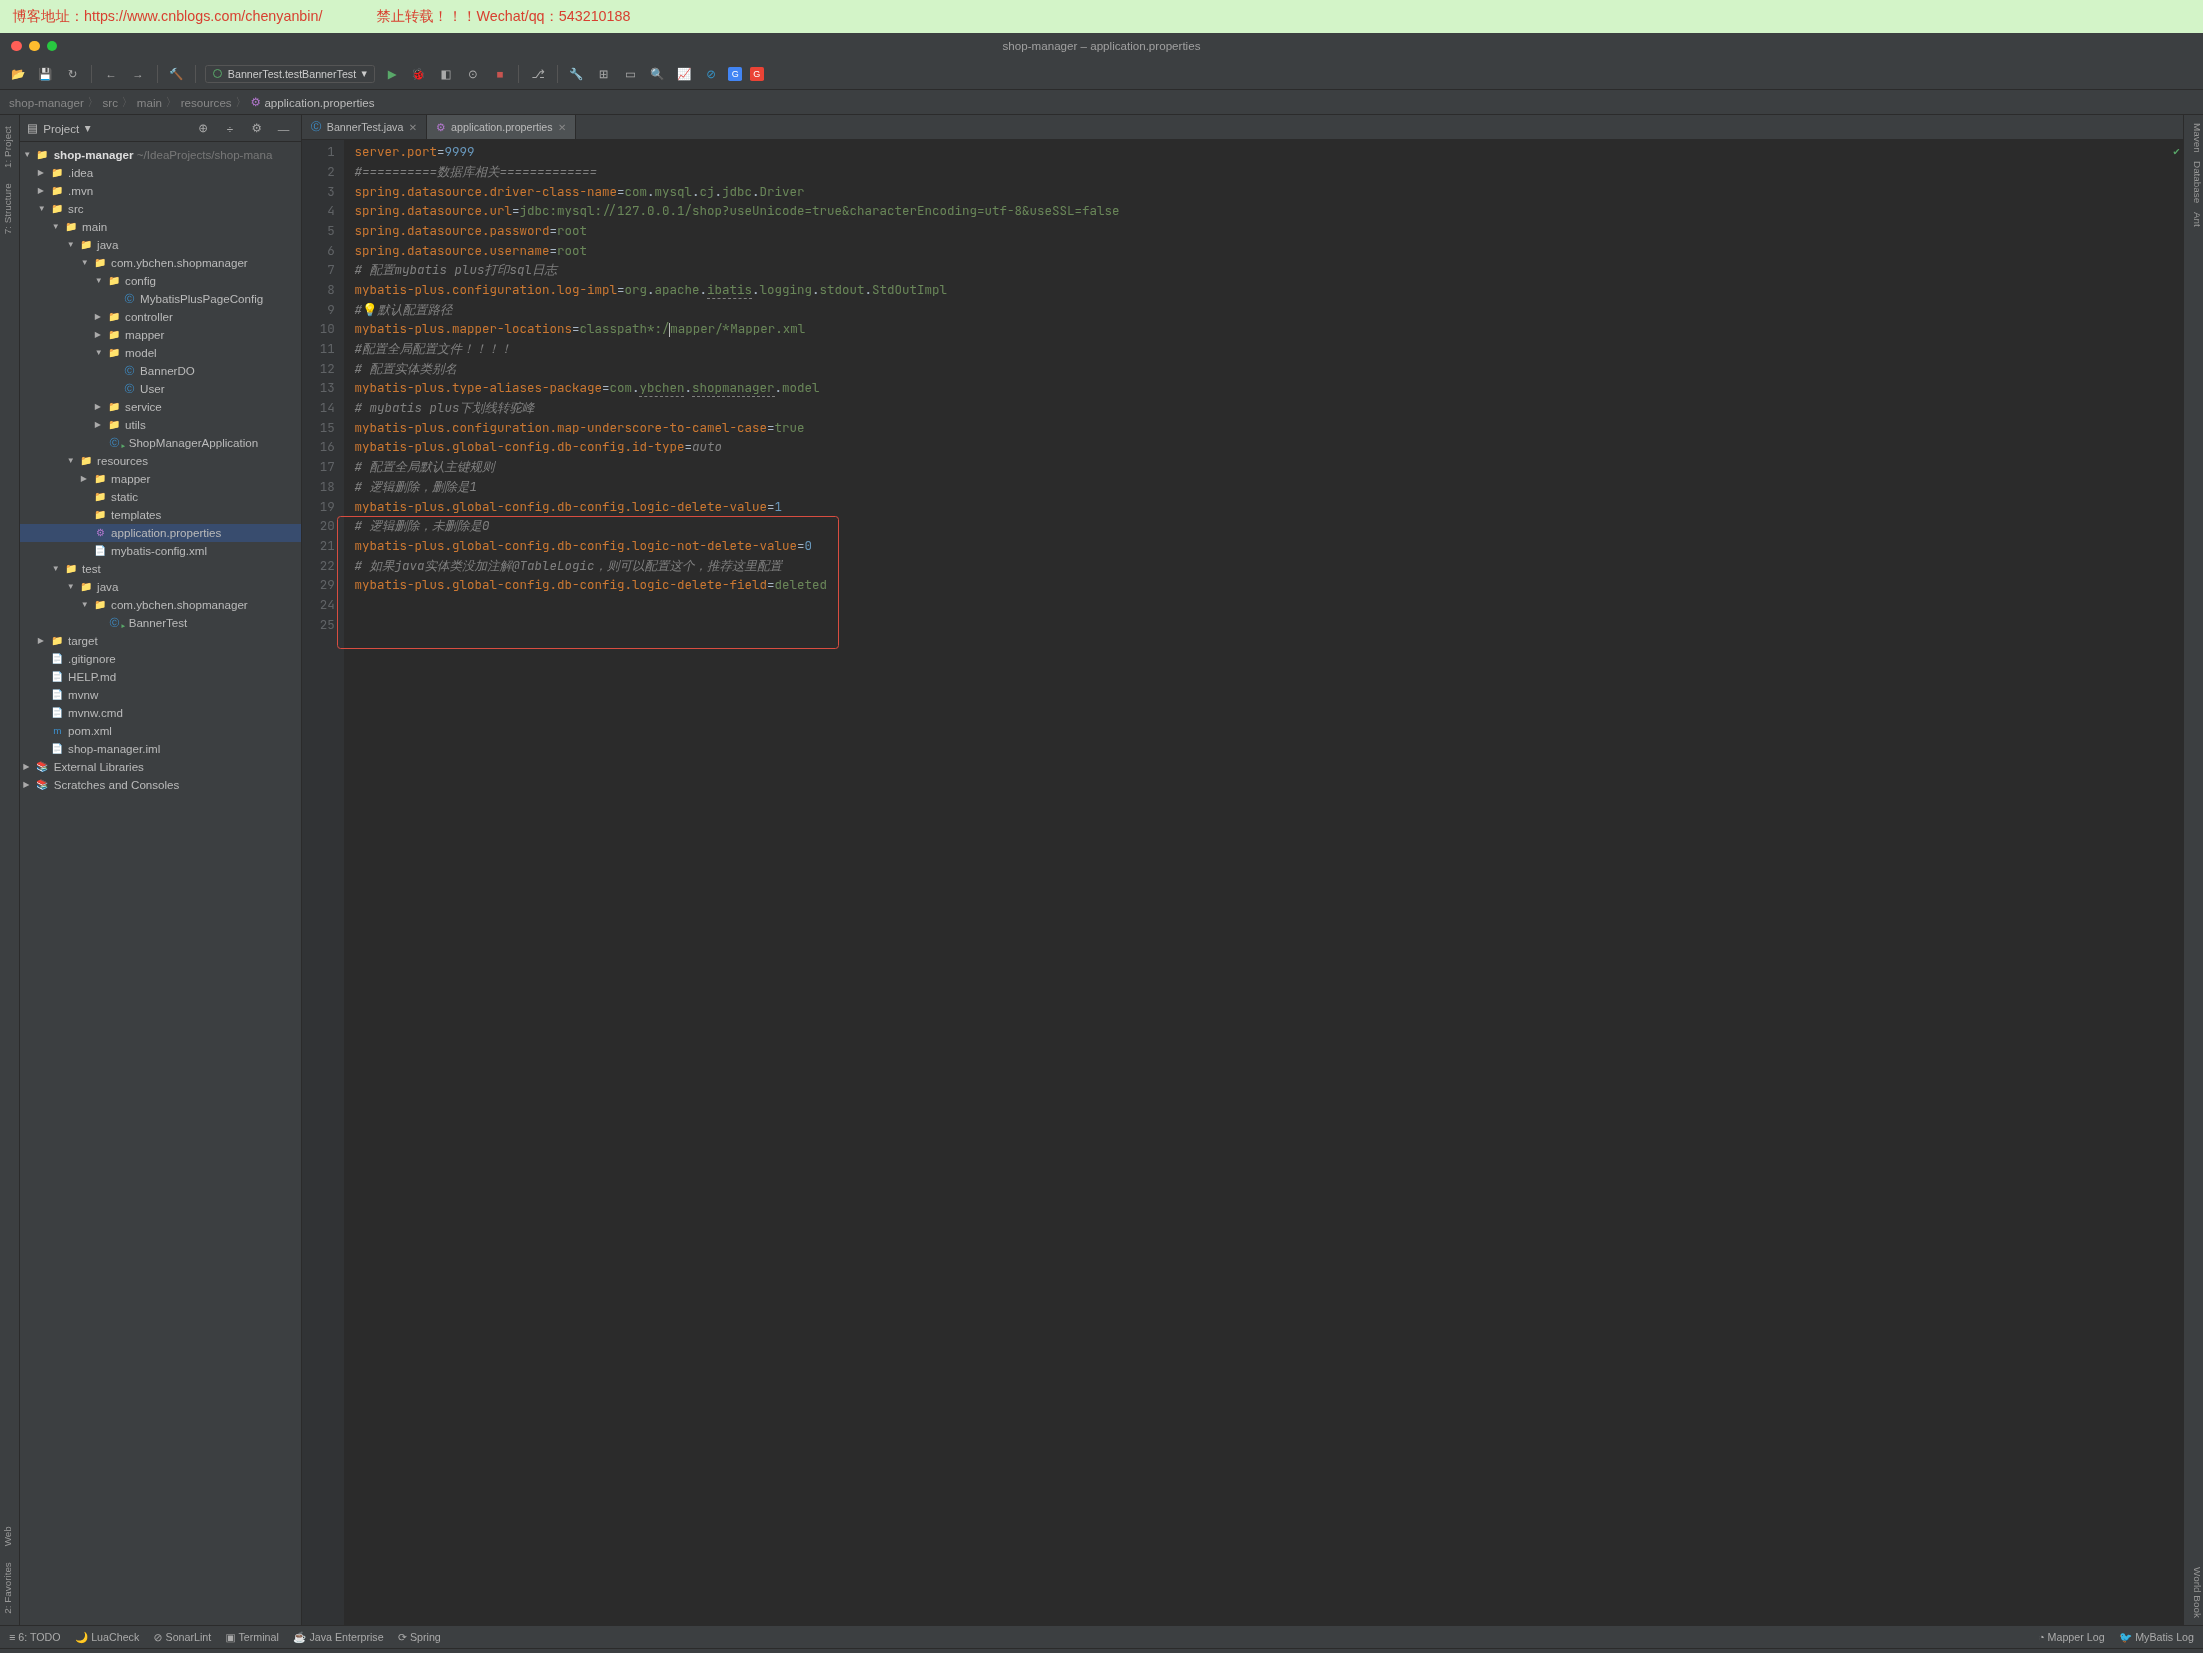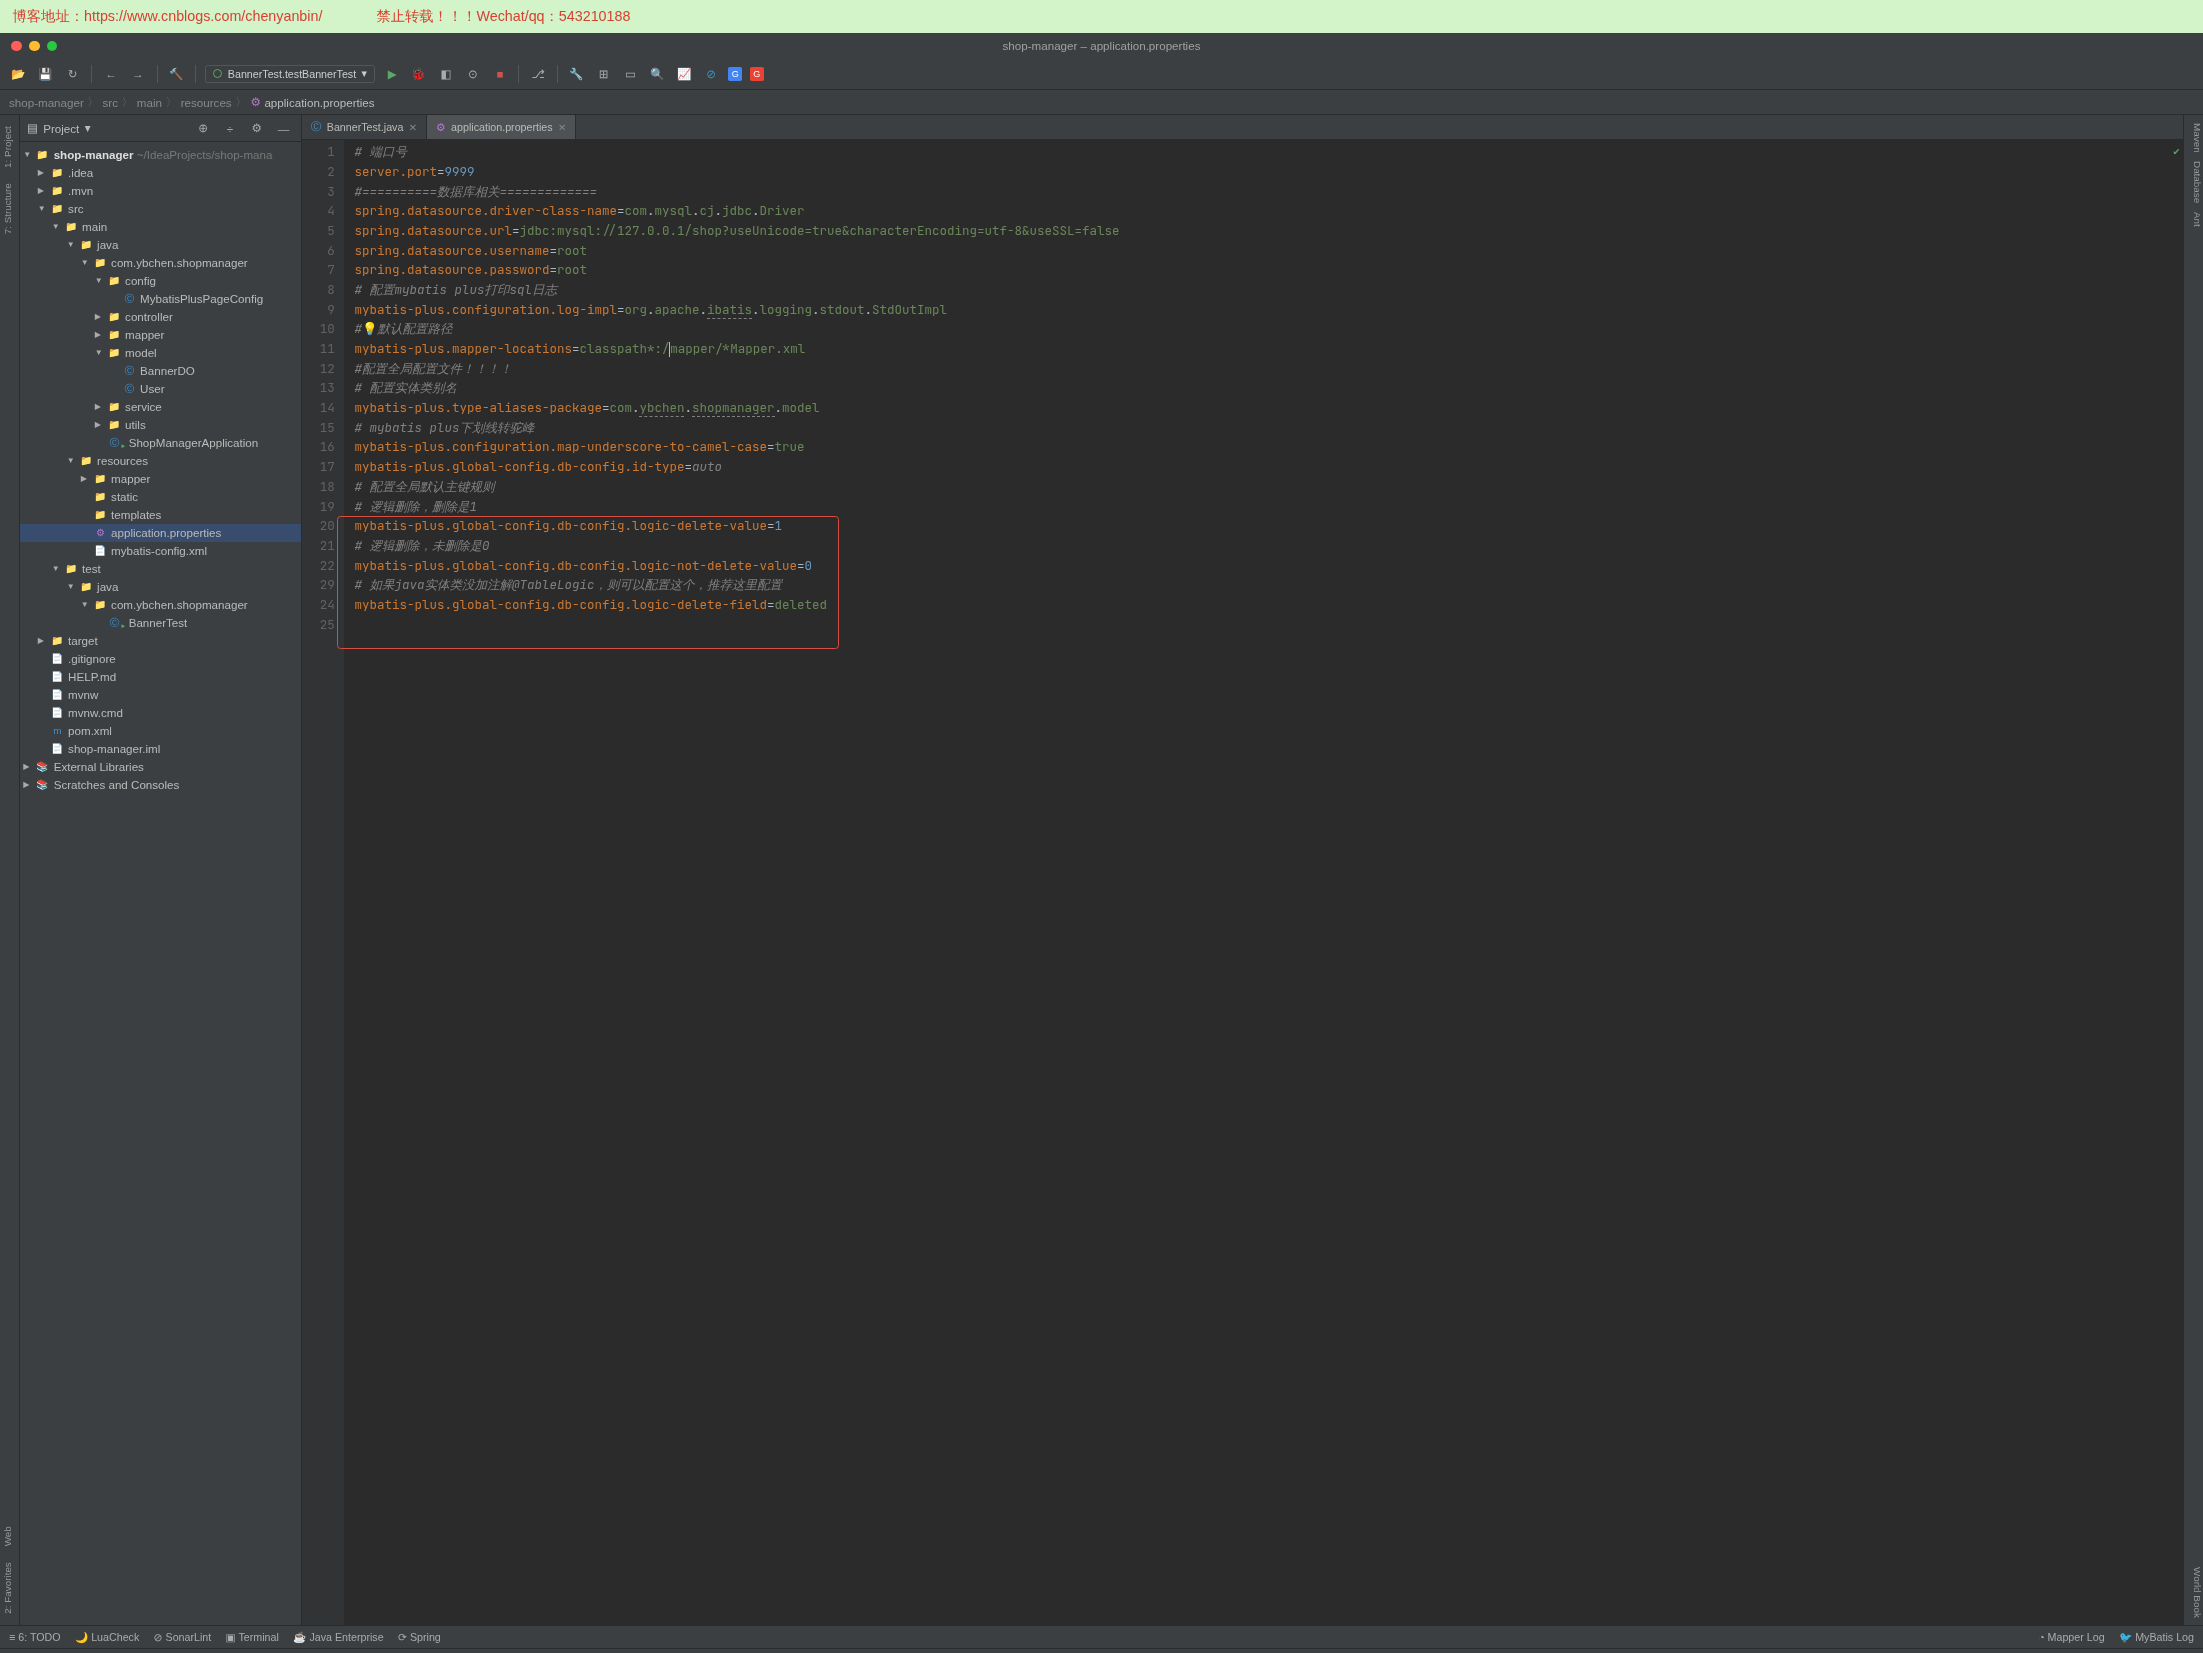--- a/index.html
+++ b/index.html
@@ -227,27 +227,26 @@
           <div>19</div>
           <div>20</div>
           <div>21</div>
           <div>22</div>
           <div>29</div>
           <div>24</div>
           <div>25</div>
         </div>
       <div class="code" id="code">
         <span class="check-mark">✔</span>
-      <div class="code-line"><span class="c-comment"># 端口号</span></div>
           <div class="code-line"><span class="c-key">server.port</span><span class="c-eq">=</span><span class="c-num">9999</span></div>
           <div class="code-line"><span class="c-comment">#==========数据库相关=============</span></div>
           <div class="code-line"><span class="c-key">spring.datasource.driver-class-name</span><span class="c-eq">=</span><span class="c-val">com</span><span class="c-dot">.</span><span class="c-val">mysql</span><span class="c-dot">.</span><span class="c-val">cj</span><span class="c-dot">.</span><span class="c-val">jdbc</span><span class="c-dot">.</span><span class="c-val">Driver</span></div>
           <div class="code-line"><span class="c-key">spring.datasource.url</span><span class="c-eq">=</span><span class="c-val">jdbc:mysql://127.0.0.1/shop?useUnicode=true&amp;characterEncoding=utf-8&amp;useSSL=false</span></div>
+          <div class="code-line"><span class="c-key">spring.datasource.password</span><span class="c-eq">=</span><span class="c-val">root</span></div>
           <div class="code-line"><span class="c-key">spring.datasource.username</span><span class="c-eq">=</span><span class="c-val">root</span></div>
-          <div class="code-line"><span class="c-key">spring.datasource.password</span><span class="c-eq">=</span><span class="c-val">root</span></div>
           <div class="code-line"><span class="c-comment"># 配置mybatis plus打印sql日志</span></div>
           <div class="code-line"><span class="c-key">mybatis-plus.configuration.log-impl</span><span class="c-eq">=</span><span class="c-val">org</span><span class="c-dot">.</span><span class="c-val">apache</span><span class="c-dot">.</span><span class="c-val c-underline">ibatis</span><span class="c-dot">.</span><span class="c-val">logging</span><span class="c-dot">.</span><span class="c-val">stdout</span><span class="c-dot">.</span><span class="c-val">StdOutImpl</span></div>
           <div class="code-line"><span class="c-comment">#</span><span style="color:#f0a732">💡</span><span class="c-comment">默认配置路径</span></div>
           <div class="code-line"><span class="c-key">mybatis-plus.mapper-locations</span><span class="c-eq">=</span><span class="c-val">classpath*:/</span><span class="cursor"></span><span class="c-val">mapper/*Mapper.xml</span></div>
           <div class="code-line"><span class="c-comment">#配置全局配置文件！！！！</span></div>
           <div class="code-line"><span class="c-comment"># 配置实体类别名</span></div>
           <div class="code-line"><span class="c-key">mybatis-plus.type-aliases-package</span><span class="c-eq">=</span><span class="c-val">com</span><span class="c-dot">.</span><span class="c-val c-underline">ybchen</span><span class="c-dot">.</span><span class="c-val c-underline">shopmanager</span><span class="c-dot">.</span><span class="c-val">model</span></div>
           <div class="code-line"><span class="c-comment"># mybatis plus下划线转驼峰</span></div>
           <div class="code-line"><span class="c-key">mybatis-plus.configuration.map-underscore-to-camel-case</span><span class="c-eq">=</span><span class="c-val">true</span></div>
           <div class="code-line"><span class="c-key">mybatis-plus.global-config.db-config.id-type</span><span class="c-eq">=</span><span class="c-comment">auto</span></div>

